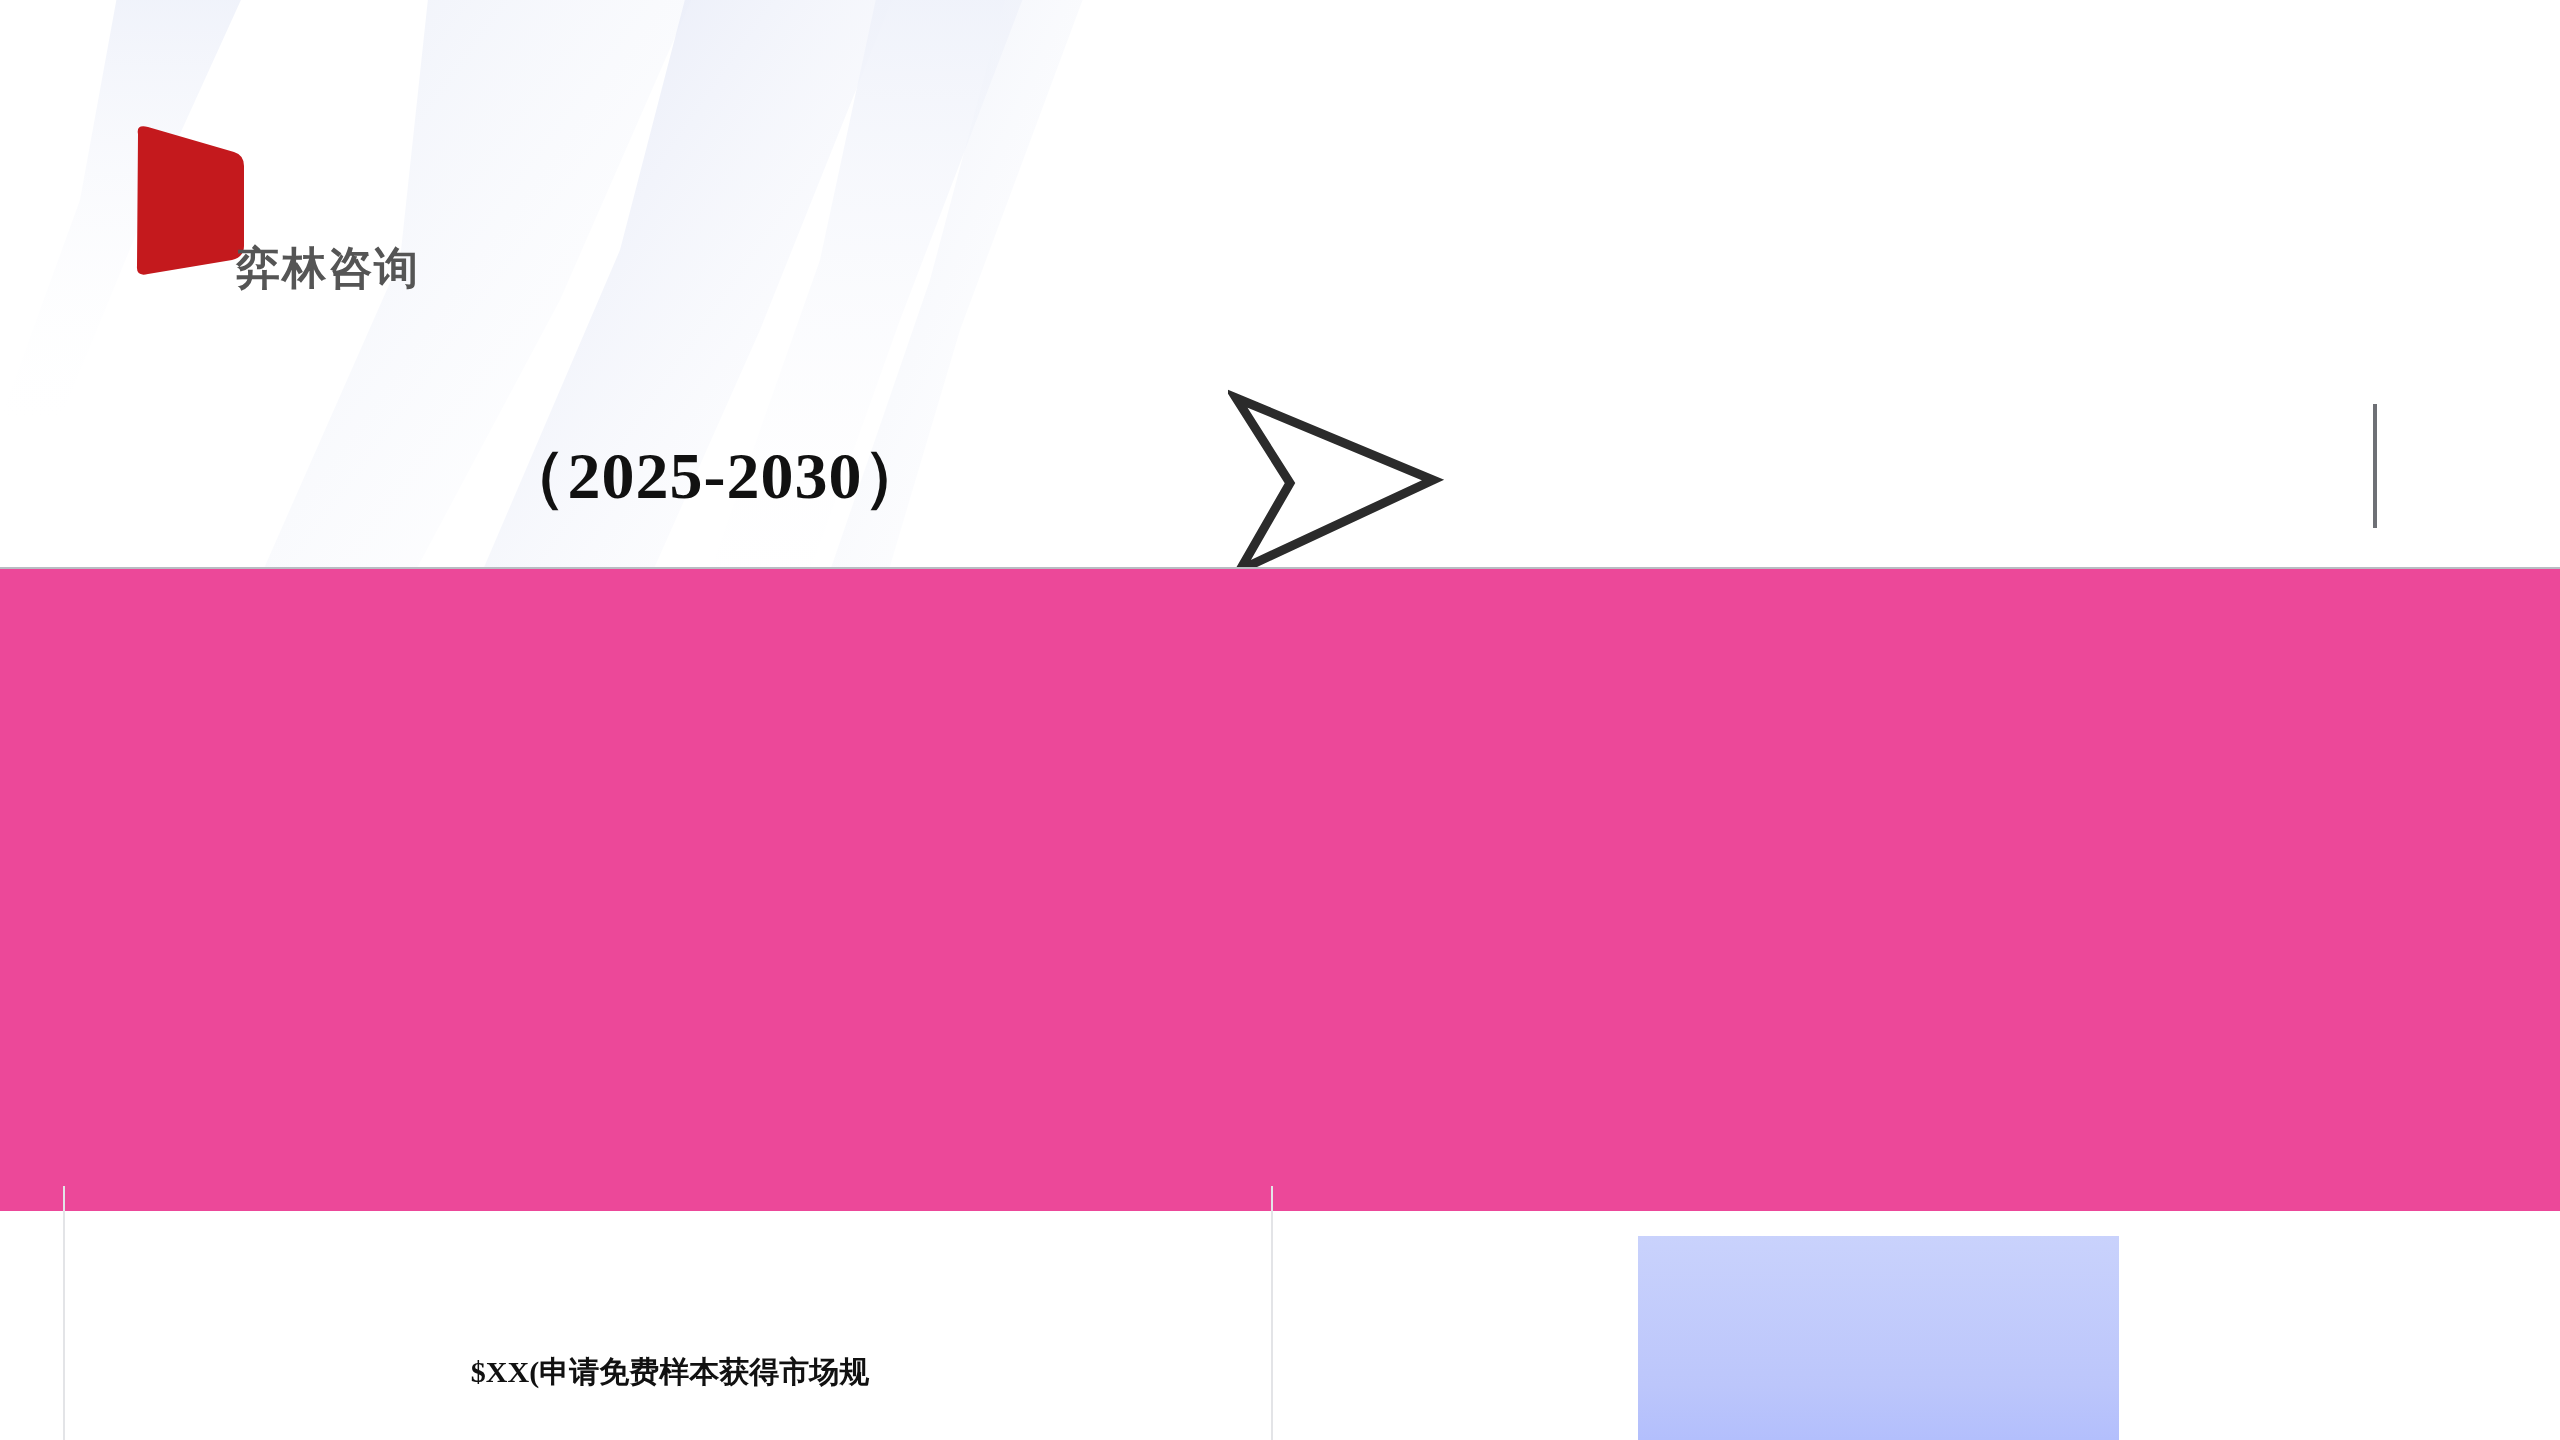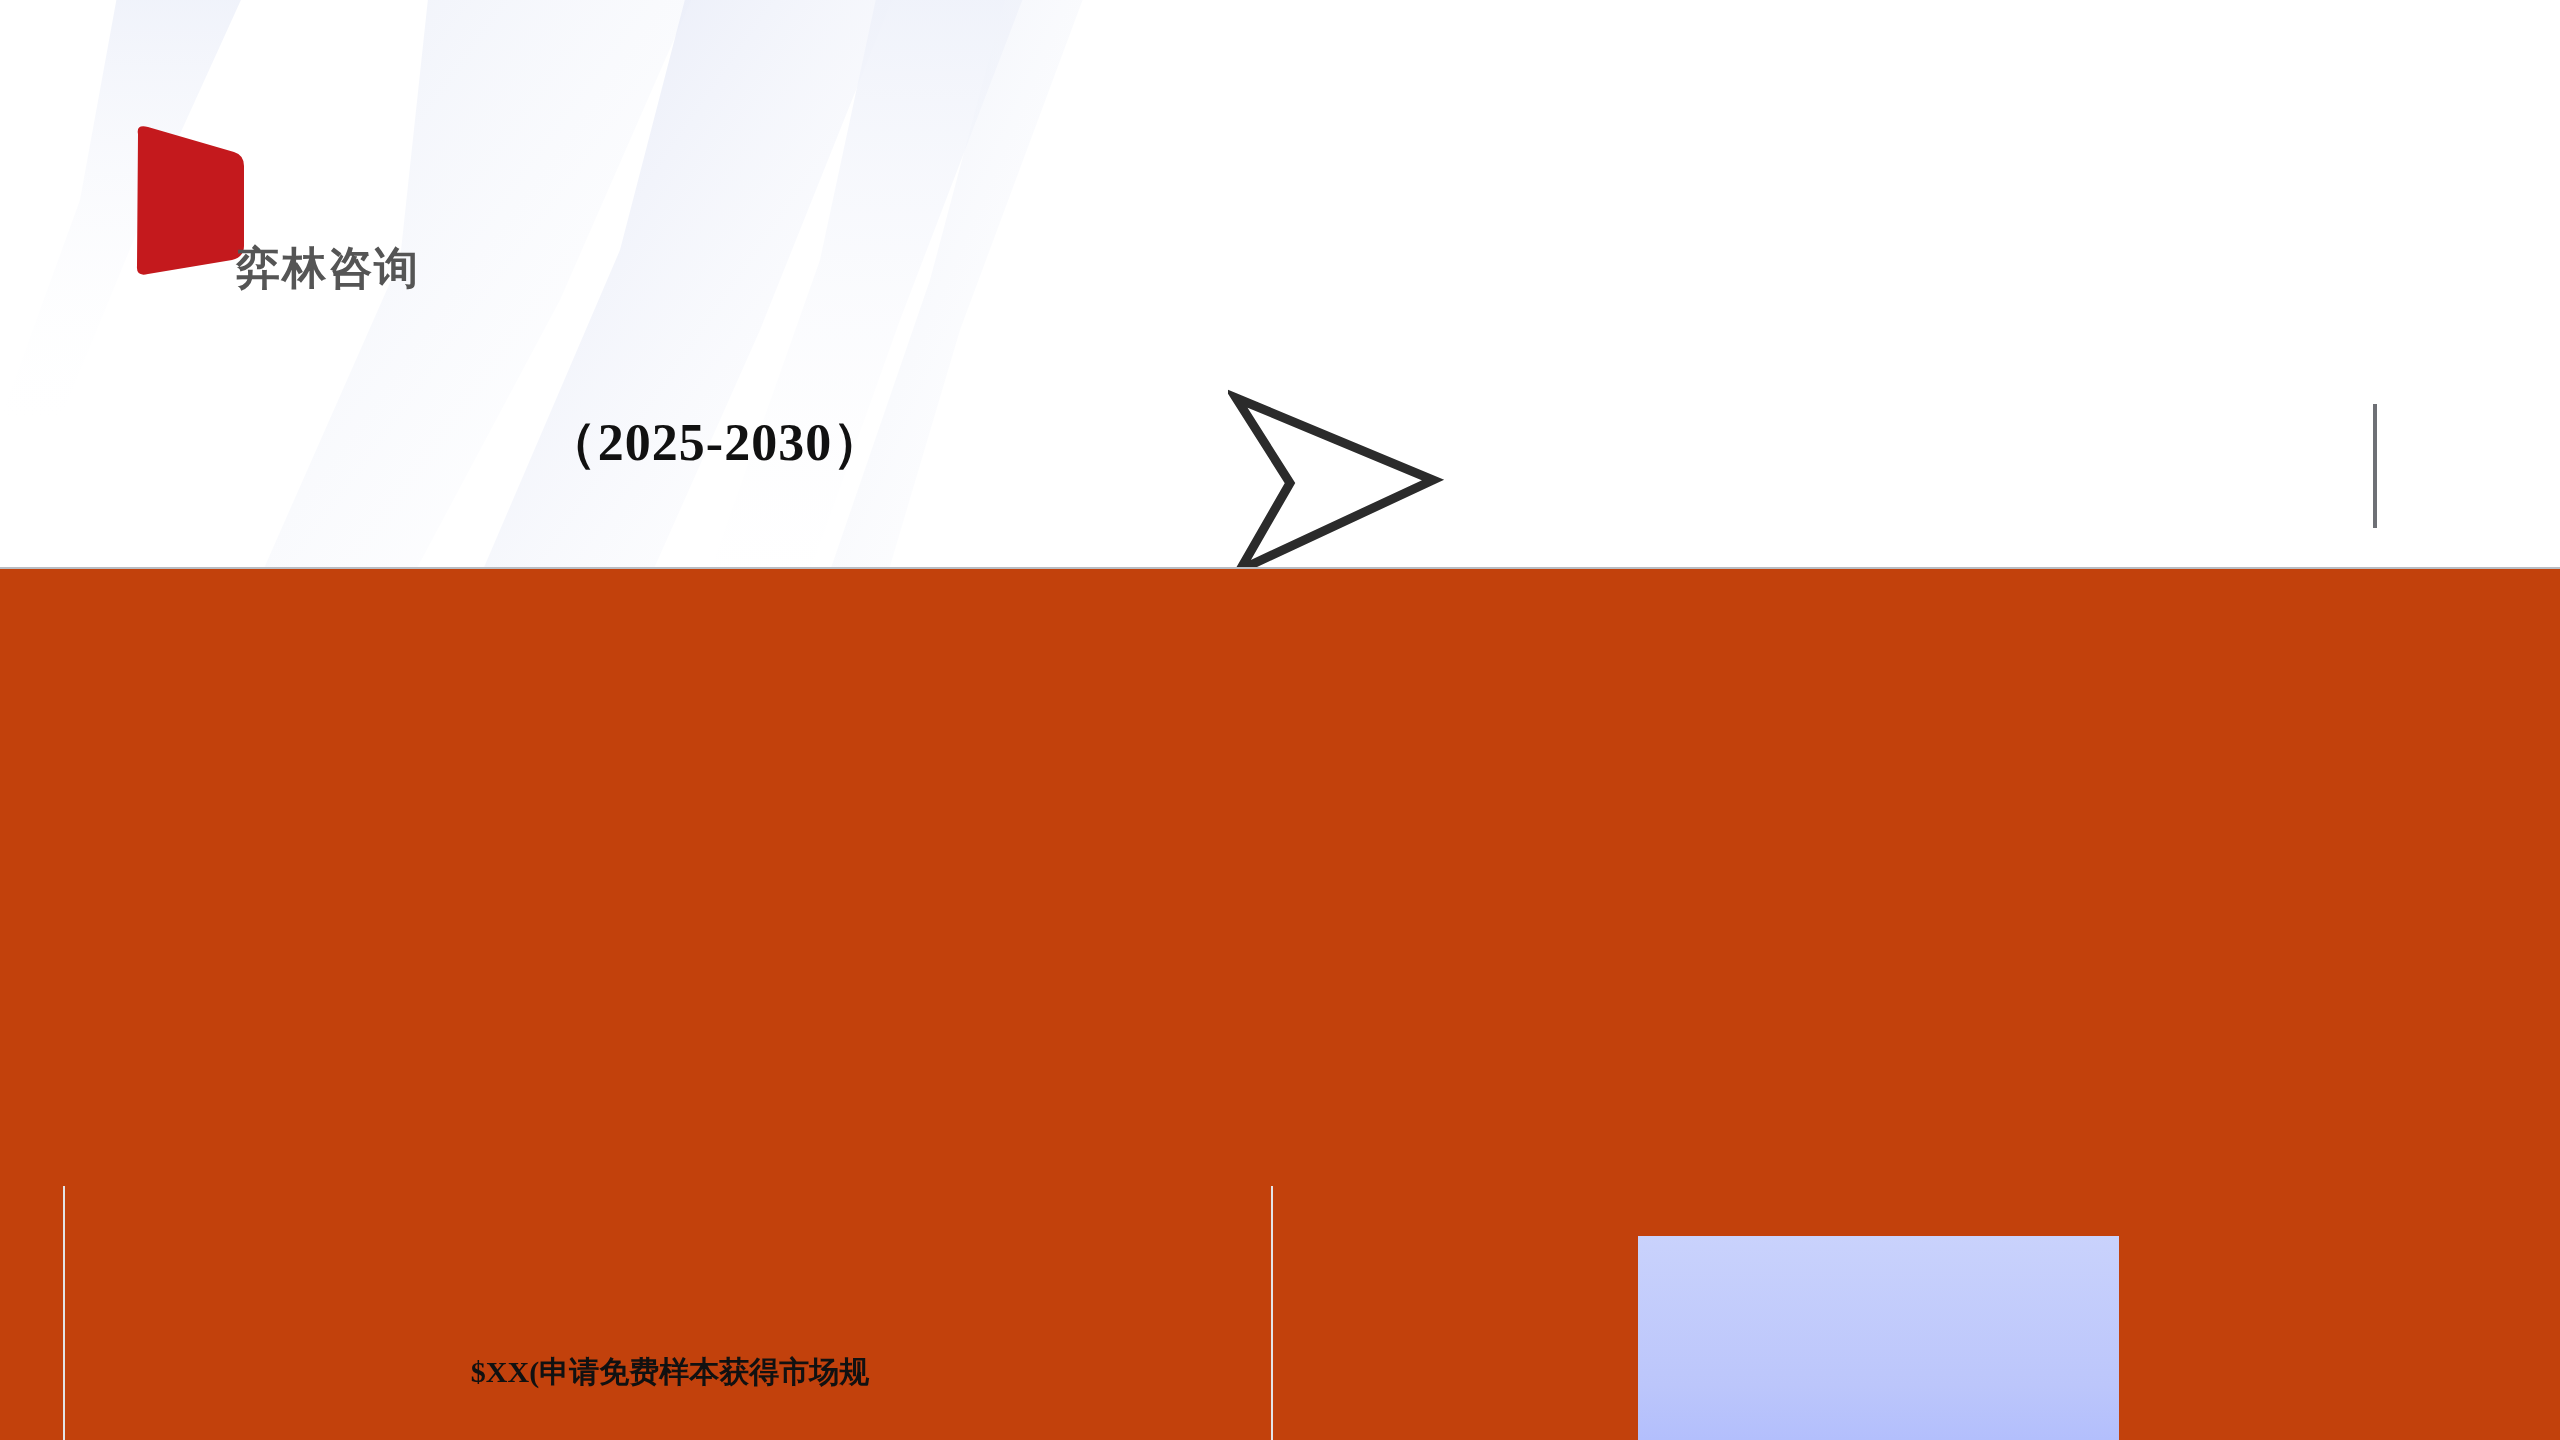--- a/index.html
+++ b/index.html
@@ -32,40 +32,40 @@
     font-size:74px;line-height:1.08;color:#101c52;letter-spacing:1px;
     white-space:nowrap;
   }
 
   
   .cagr-block{
     position:absolute;left:430px;top:410px;width:570px;text-align:center;
     font-family:"Liberation Serif", serif;font-weight:bold;
     font-size:54px;line-height:1.28;color:#111111;letter-spacing:1px;
   }
-  .cagr-block .line2{font-size:52px;}
+  .cagr-block .line2{font-size:66px;margin-top:24px;}
 
   
   .arrow-mark{position:absolute;left:1228px;top:388px;width:220px;height:190px;}
 
   
   .value-block{
     position:absolute;left:1575px;top:378px;width:575px;text-align:center;
     font-family:"Liberation Serif", serif;font-weight:normal;
     font-size:50px;line-height:1.28;color:#0b0b0b;letter-spacing:1px;
   }
 
   
   .right-tick{position:absolute;left:2373px;top:404px;width:4px;height:124px;background:#6e7075;}
 
   
   .hr-main{position:absolute;left:0;top:567px;width:2560px;height:2px;background:#b9bcc2;}
 
   
-  .chart-area{position:absolute;left:0;top:569px;width:2560px;height:871px;background:#c2410c;}
+  .chart-area{position:absolute;left:0;top:569px;width:2560px;height:642px;background:#ec4899;}
   .panel-border-left{position:absolute;left:63px;top:617px;width:2px;height:728px;background:#e3e4e7;}
   .panel-border-mid{position:absolute;left:1271px;top:617px;width:2px;height:728px;background:#e3e4e7;}
 
   .bar{position:absolute;background:linear-gradient(to bottom,#c9d2fc 0%,#bcc6fb 22%,#9fafff 48%,#6a82ff 74%,#2a47ff 93%,#1e3cff 100%);}
 
   .bar-label{
     position:absolute;text-align:center;
     font-family:"Liberation Serif", serif;font-weight:bold;
     font-size:30px;line-height:1.32;color:#111111;
   }

